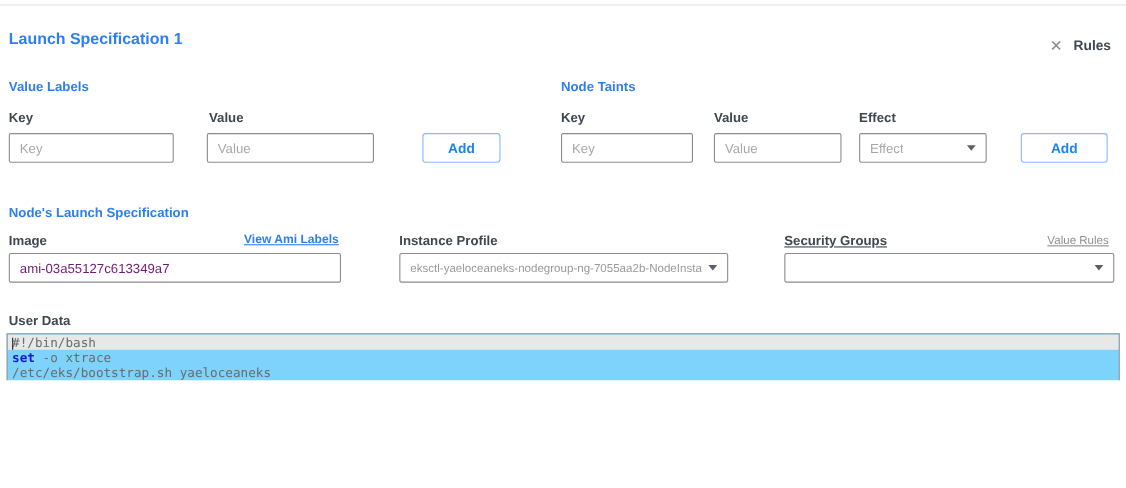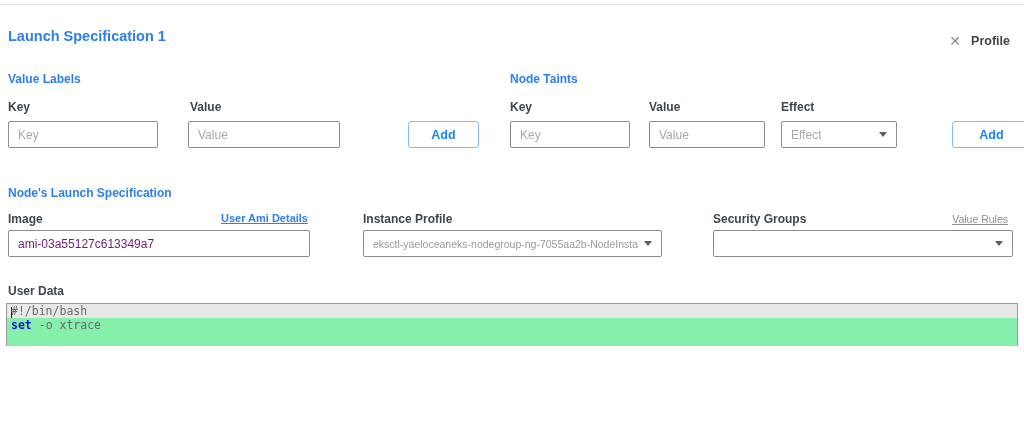--- a/index.html
+++ b/index.html
@@ -26,27 +26,27 @@
 
   .sel { position:absolute; height:27px; border:1px solid #8c8c8c; border-radius:2px; background:#fff;
          display:flex; align-items:center; justify-content:space-between; padding:0 9px; cursor:pointer; }
   .sel-text { font-size:12px; color:#a8a8a8; white-space:nowrap; overflow:hidden; }
   .sel-text.long { font-size:10.5px; color:#9a9a9a; max-width:265px; }
   .chevron { width:0; height:0; border-left:4px solid transparent; border-right:4px solid transparent;
              border-top:5px solid #5c6066; flex:0 0 auto; margin-left:6px; }
 
   .btn-add { position:absolute; height:27px; border:1px solid #8ab9f7; border-radius:3px; background:#fff;
              color:#1e82f7; font-weight:700; font-size:12.5px; display:flex; align-items:center; justify-content:center;
-             cursor:pointer; font-family:"Liberation Sans", sans-serif;margin-left:24px; }
+             cursor:pointer; font-family:"Liberation Sans", sans-serif; }
 
   .link-blue { position:absolute; font-size:11px; font-weight:600; color:#2d7ff0; text-decoration:underline; cursor:pointer; }
   .link-gray { position:absolute; font-size:10.5px; color:#8f8f8f; text-decoration:underline; cursor:pointer; }
 
   .code-block { position:absolute; left:6px; top:303px; width:1012px; height:85px; border:1px solid #9a9a9a;
-                background:#86efac; font-family:"DejaVu Sans Mono", monospace; font-size:11.5px; line-height:14px;
+                background:#7dd3fc; font-family:"DejaVu Sans Mono", monospace; font-size:11.5px; line-height:14px;
                 color:#6b6b6b; overflow:hidden; cursor:text; }
   .code-line { padding:0 4px; white-space:pre; }
   .code-line.active { background:#e8e8e8; }
   .kw { color:#1a1acd; font-weight:700; }
   .cursor-bar { display:inline-block; width:1px; height:11px; background:#222; vertical-align:text-bottom; margin-right:-1px; }
 
   .cancel-btn { position:absolute; left:10px; top:412px; font-size:13px; font-weight:600; color:#9b9b9b; cursor:pointer; }
   .update-btn { position:absolute; left:946px; top:408px; width:66px; height:31px; background:#1e82f7; border:none;
                 border-radius:3px; color:#fff; font-size:12.5px; font-weight:600; cursor:pointer;
                 font-family:"Liberation Sans", sans-serif; }
@@ -55,21 +55,21 @@
 <body>
 
 <div class="page">
 
   <div class="top-divider"></div>
 
   <div class="page-title">Launch Specification 1</div>
 
   <div class="delete-btn">
     <span class="delete-x">✕</span>
-    <span class="delete-text">Profile</span>
+    <span class="delete-text">Rules</span>
   </div>
 
   <div class="sec" style="left:8px; top:72px;">Value Labels</div>
   <div class="lbl" style="left:8px; top:100px;">Key</div>
   <div class="lbl" style="left:190px; top:100px;">Value</div>
   <input class="inp" style="left: 8px; top: 121px; width: 150px;" placeholder="Key">
   <input class="inp" style="left: 188px; top: 121px; width: 152px;" placeholder="Value">
   <button class="btn-add" style="left:384px; top:121px; width:71px;">Add</button>
 
   <div class="sec" style="left:510px; top:72px;">Node Taints</div>
@@ -80,38 +80,39 @@
   <input class="inp" style="left: 649px; top: 121px; width: 116px;" placeholder="Value">
   <div class="sel" style="left:781px; top:121px; width:116px;">
     <span class="sel-text">Effect</span>
     <span class="chevron"></span>
   </div>
   <button class="btn-add" style="left:928px; top:121px; width:79px;">Add</button>
 
   <div class="sec" style="left:8px; top:186px;">Node's Launch Specification</div>
 
   <div class="lbl" style="left:8px; top:212px;">Image</div>
-  <a class="link-blue" style="top:212px; right:716px;">User Ami Details</a>
+  <a class="link-blue" style="top:212px; right:716px;">View Ami Labels</a>
   <input class="inp filled" style="left: 8px; top: 230px; width: 302px;" value="ami-03a55127c613349a7">
 
   <div class="lbl" style="left:363px; top:212px;">Instance Profile</div>
   <div class="sel" style="left:363px; top:230px; width:299px;">
     <span class="sel-text long">eksctl-yaeloceaneks-nodegroup-ng-7055aa2b-NodeInstanceProfile-...</span>
     <span class="chevron"></span>
   </div>
 
-  <div class="lbl" style="left:713px; top:212px;">Security Groups</div>
+  <div class="lbl" style="left:713px; top:212px;text-decoration:underline;">Security Groups</div>
   <a class="link-gray" style="top:213px; right:16px;">Value Rules</a>
   <div class="sel" style="left:713px; top:230px; width:300px;">
     <span class="sel-text"></span>
     <span class="chevron"></span>
   </div>
 
   <div class="lbl" style="left:8px; top:284px;">User Data</div>
   <div class="code-block">
     <div class="code-line active"><span class="cursor-bar"></span><span>#!/bin/bash</span></div>
     <div class="code-line"><span class="kw">set</span><span> -o xtrace</span></div>
+    <div class="code-line">/etc/eks/bootstrap.sh yaeloceaneks</div>
   </div>
 
   <div class="footer-divider"></div>
   <div class="cancel-btn">Cancel</div>
 
 </div>
 
 </body></html>

